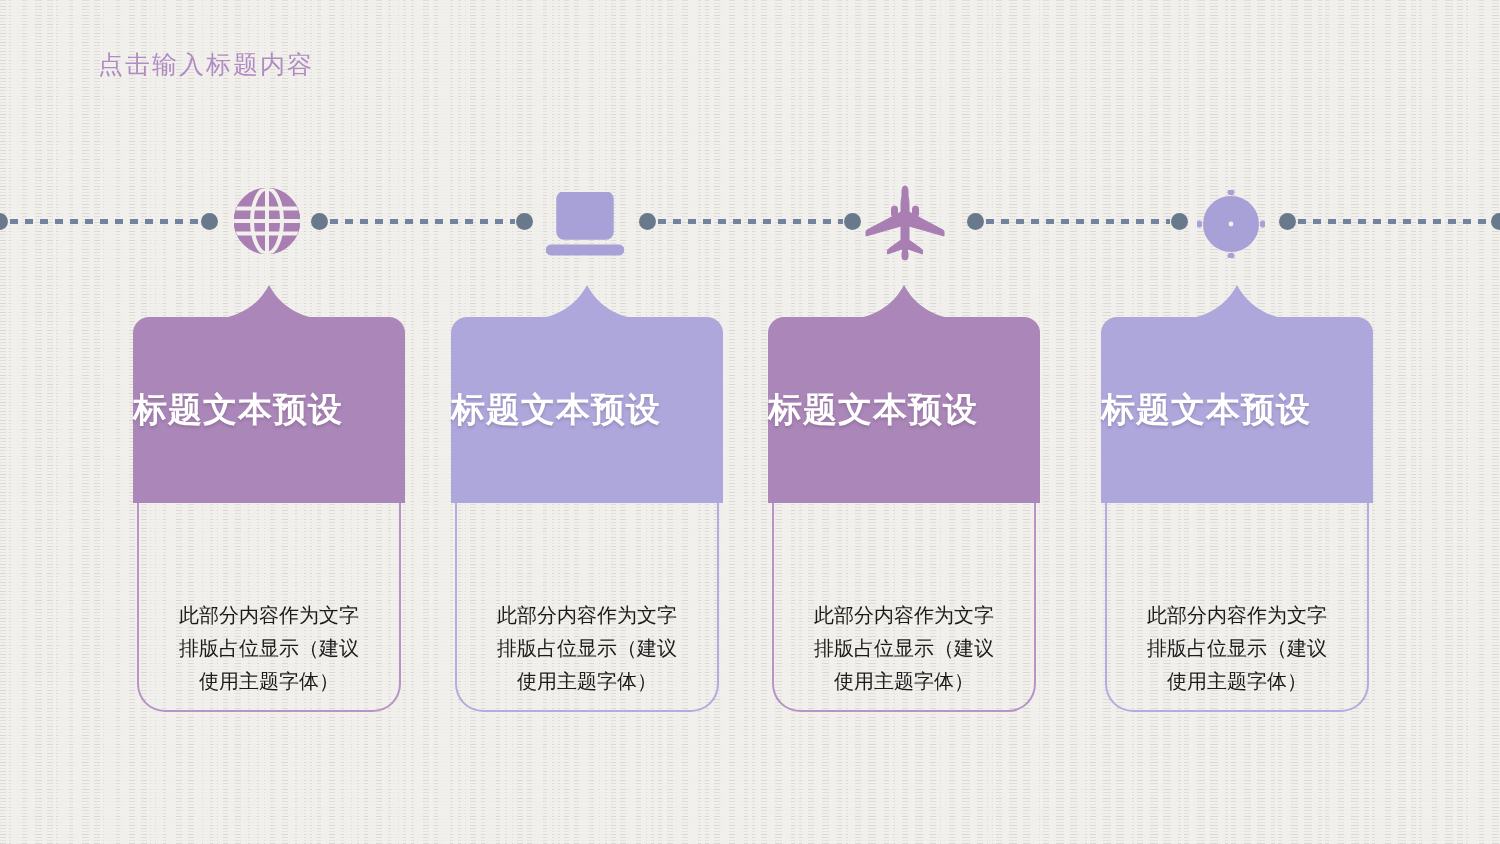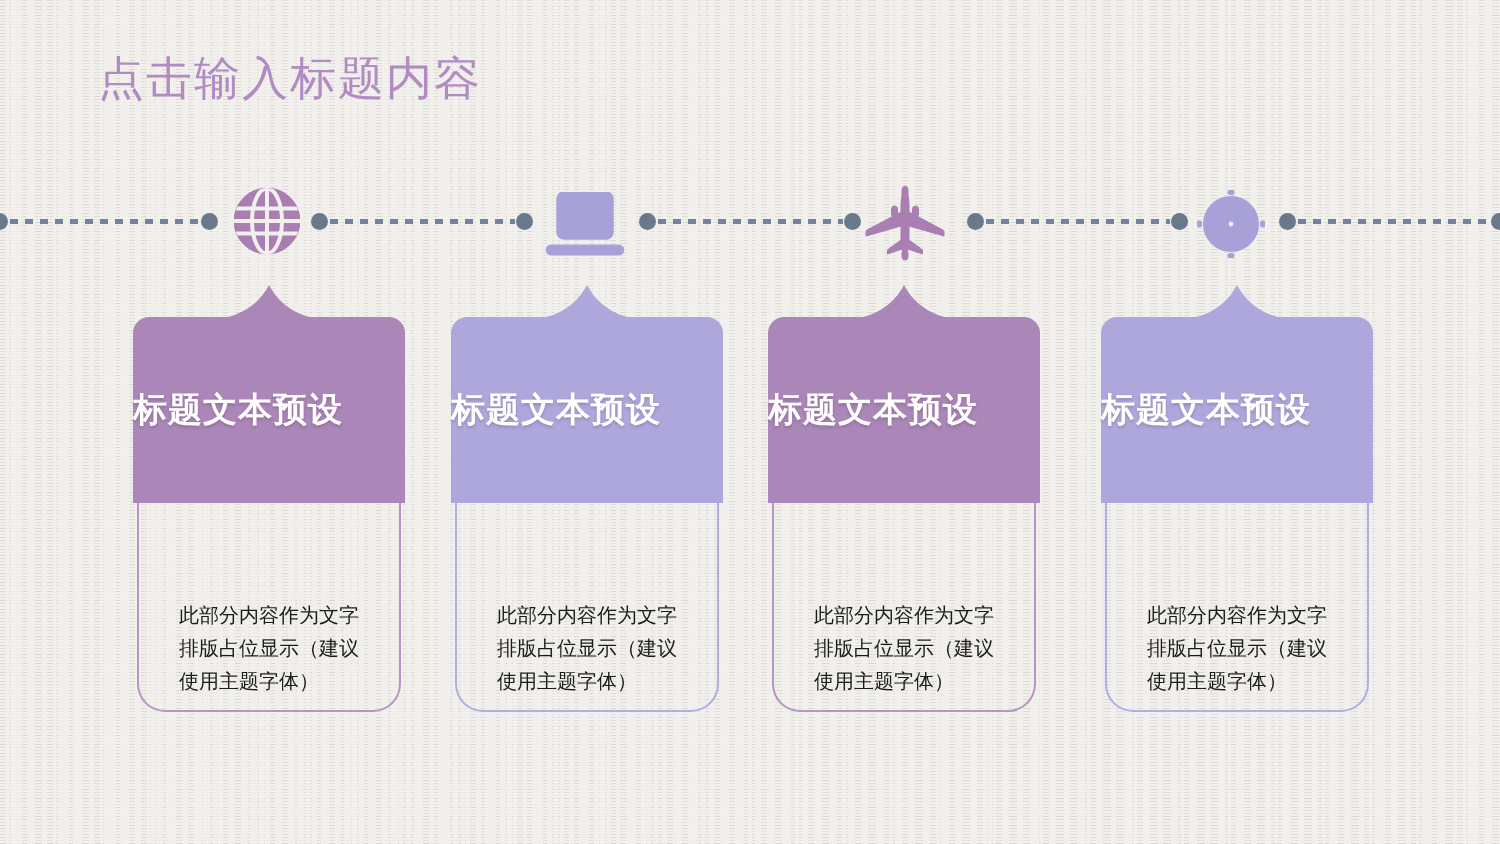--- a/index.html
+++ b/index.html
@@ -19,21 +19,21 @@
         rgba(242,240,236,0) 0 11px, rgba(242,240,236,.9) 11px 16px,
         rgba(242,240,236,0) 16px 27px, rgba(242,240,236,.85) 27px 31px),
       repeating-linear-gradient(0deg,
         rgba(152,147,139,.26) 0 1px, rgba(242,240,236,0) 1px 3px,
         rgba(152,147,139,.14) 3px 4px, rgba(242,240,236,0) 4px 6px,
         rgba(152,147,139,.20) 6px 7px, rgba(242,240,236,0) 7px 9px);
   }
 
   .page-title{
     position:absolute;left:98px;top:48px;
-    font-size:46px;letter-spacing:2px;font-weight:400;
+    font-size:25px;letter-spacing:2px;font-weight:400;
     color:var(--title-text,#b18cc3);
     white-space:nowrap;
   }
 
   
   .dot{
     position:absolute;top:213px;width:17px;height:17px;border-radius:50%;
     background:var(--dot,#68798c);
   }
   .dash{
@@ -56,21 +56,21 @@
     white-space:nowrap;letter-spacing:1px;
     text-shadow:0 2px 3px rgba(60,40,70,.22);
   }
   .card-body{
     position:absolute;left:4px;right:4px;top:218px;bottom:0;
     border:2px solid;border-top:none;border-radius:0 0 28px 28px;
     display:flex;align-items:flex-end;justify-content:center;
     padding-bottom:12px;box-sizing:border-box;
   }
   .body-text{
-    font-size:20px;line-height:33px;text-align:left;
+    font-size:20px;line-height:33px;text-align:center;
     color:var(--body-text,#1b1b1b);white-space:pre-line;
   }
   .card.mauve .card-header, .card.mauve .peak path{ }
   .card.mauve .card-header{background:var(--mauve-fill,#ab86b8);}
   .card.mauve .card-body{border-color:var(--mauve-border,#b794c5);}
   .card.lavender .card-header{background:var(--lavender-fill,#aea7db);}
   .card.lavender .card-body{border-color:var(--lavender-border,#b3acdf);}
   .card.mauve .peak{fill:var(--mauve-fill,#ab86b8);}
   .card.lavender .peak{fill:var(--lavender-fill,#aea7db);}
 

